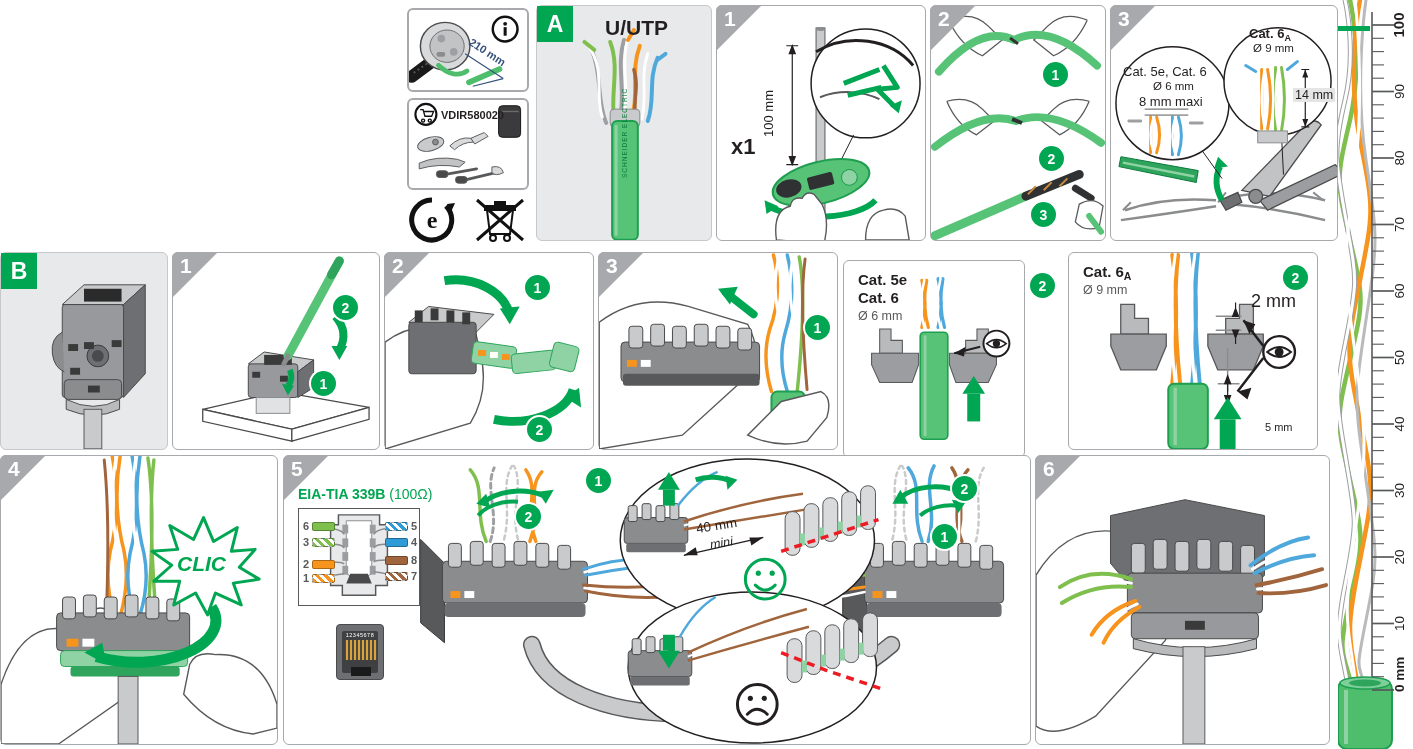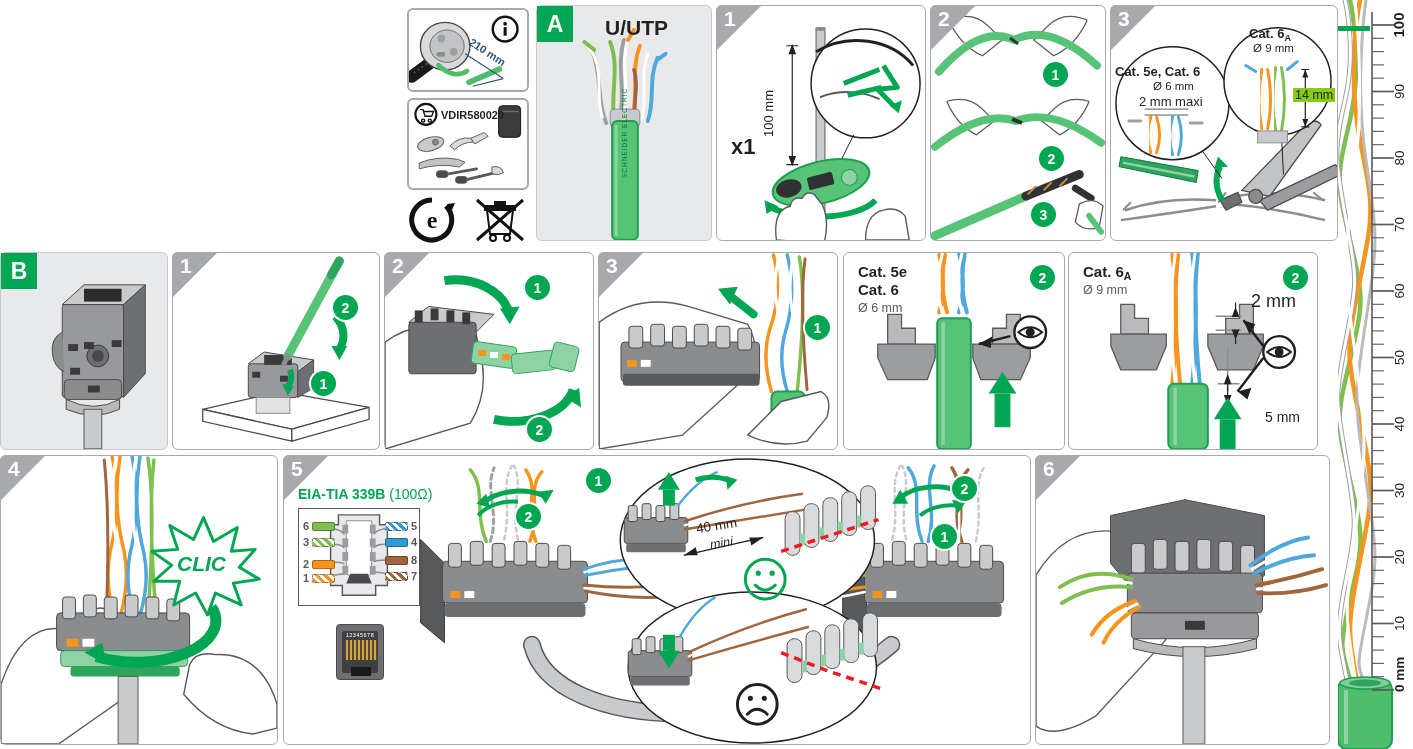--- a/index.html
+++ b/index.html
@@ -218,26 +218,26 @@
         <path d="M152,64 v60 M158,64 q6,30 0,60" stroke="#F7941E" stroke-width="3"></path>
         <path d="M155,64 q-6,30 0,60" stroke="#fff" stroke-width="2.5"></path>
         <path d="M166,62 v64 M172,62 q6,32 0,64" stroke="#7FBF4D" stroke-width="3"></path>
         <path d="M169,62 q-6,32 0,64" stroke="#fff" stroke-width="2.5"></path>
         <path d="M146,66 l-10,-6 M178,64 l10,-8" stroke="#4FA8DC" stroke-width="3"></path>
       </g>
       <rect x="148" y="126" width="30" height="12" fill="#C9CACC" stroke="#8A8C8E"></rect>
       <path d="M196,64 v58 M192,64 h8 M192,122 h8" stroke="#231F20" stroke-width="1.2"></path>
       <path d="M196,64 l-3,8 h6 z M196,122 l-3,-8 h6 z" fill="#231F20"></path>
     </svg>
-    <span class="txt" style="left:4px;top:58px;font-size:13px;font-weight:bold">Cat. 5e, Cat. 6</span>
+    <span class="txt" style="left:12px;top:58px;font-size:13px;font-weight:normal">Cat. 5e, Cat. 6</span>
     <span class="txt" style="left:42px;top:74px;font-size:11.5px">Ø 6 mm</span>
-    <span class="txt" style="left:28px;top:88px;font-size:13px">2 mm maxi</span>
+    <span class="txt" style="left:28px;top:88px;font-size:13px">8 mm maxi</span>
     <span class="txt" style="left:138px;top:20px;font-size:13px;font-weight:bold"><span>Cat. 6</span><sub class="sm">A</sub></span>
     <span class="txt" style="left:142px;top:36px;font-size:11.5px">Ø 9 mm</span>
-    <span class="txt" style="left:182px;top:82px;font-size:12.5px;background:#84cc16;padding:0 2px">14 mm</span>
+    <span class="txt" style="left:182px;top:82px;font-size:12.5px;background:#e5e5e5;padding:0 2px">14 mm</span>
   </div>
 
   <div class="panel gray" style="left:0px;top:252px;width:168px;height:198px">
     <div class="tag" style="left:0;top:0">
         <span>B</span>
       </div>
     <svg class="art" viewBox="0 0 168 198">
       <polygon points="62,52 84,32 146,32 124,52" fill="#C9CACC" stroke="#4A4A4A"></polygon>
       <polygon points="124,52 146,32 146,122 124,146" fill="#6D6F72" stroke="#4A4A4A"></polygon>
       <rect x="62" y="52" width="62" height="94" rx="3" fill="#97999C" stroke="#4A4A4A"></rect>
@@ -357,21 +357,21 @@
       <rect x="174" y="140" width="34" height="44" rx="6" fill="#57C377" stroke="#1E9E50" stroke-width="2"></rect>
       <path d="M156,62 L128,40" stroke="#00A651" stroke-width="8" stroke-linecap="round"></path>
       <path d="M132,52 l-12,-16 20,-2 z" fill="#00A651"></path>
       <path d="M150,184 q30,14 60,6 l20,-24 q6,-20 -6,-26 l-40,10 z" fill="#fff" stroke="#58595B" stroke-width="1.4"></path>
     </svg>
     <div class="badge" style="left:206px;top:62px">
         <span>1</span>
       </div>
   </div>
 
-  <div class="panel" style="left:843px;top:252px;width:222px;height:198px">
+  <div class="panel" style="left:843px;top:260px;width:182px;height:198px">
     <svg class="art" viewBox="0 0 222 198">
       <g stroke-linecap="round" fill="none">
         <path d="M96,2 q8,30 0,58 M102,2 q-6,30 2,58" stroke="#F7941E" stroke-width="4"></path>
         <path d="M99,2 q-8,30 0,58" stroke="#fff" stroke-width="3"></path>
         <path d="M116,0 q8,32 0,60 M122,0 q-6,32 2,60" stroke="#4FA8DC" stroke-width="4"></path>
         <path d="M119,0 q-8,32 0,60" stroke="#fff" stroke-width="3"></path>
       </g>
       <g fill="#B9BABB" stroke="#58595B" stroke-width="1.3">
         <path d="M44,62 h14 v14 h14 v16 h-28 z"></path>
         <path d="M178,62 h-14 v14 h-14 v16 h28 z"></path>
@@ -420,21 +420,21 @@
       <path d="M176,68 l12,4 -6,10 z M170,140 l14,-4 -4,12 z" fill="#231F20"></path>
       <circle cx="212" cy="100" r="16" fill="#fff" stroke="#231F20" stroke-width="2.4"></circle>
       <path d="M200,100 Q212,90 224,100 Q212,110 200,100 Z" fill="#fff" stroke="#231F20" stroke-width="2"></path>
       <circle cx="212" cy="100" r="4.5" fill="#231F20"></circle>
       <polygon points="146,168 174,168 160,146" fill="#00A651"></polygon>
       <rect x="152" y="168" width="16" height="30" fill="#00A651"></rect>
     </svg>
     <span class="txt" style="left:14px;top:10px;font-size:15px;font-weight:bold"><span>Cat. 6</span><sub class="sm">A</sub></span>
     <span class="txt" style="left:14px;top:30px;font-size:12.5px;color:#58595B">Ø 9 mm</span>
     <span class="txt" style="left:182px;top:38px;font-size:18px">2 mm</span>
-    <span class="txt" style="left:196px;top:156px;font-size:14px">5 mm</span>
+    <span class="txt" style="left:196px;top:168px;font-size:11px">5 mm</span>
     <div class="badge" style="left:214px;top:12px">
         <span>2</span>
       </div>
   </div>
 
   <div class="panel" style="left:0px;top:455px;width:278px;height:290px">
     <div class="corner">
         <span>4</span>
       </div>
     <svg class="art" viewBox="0 0 278 290">

